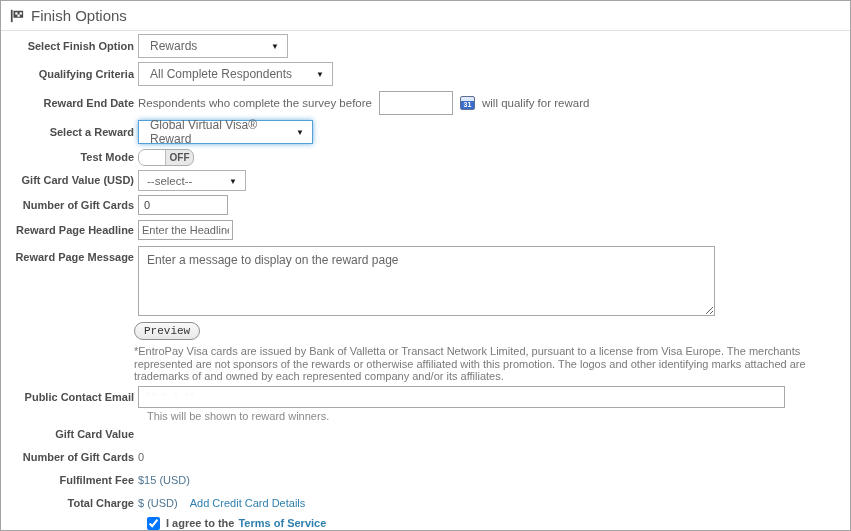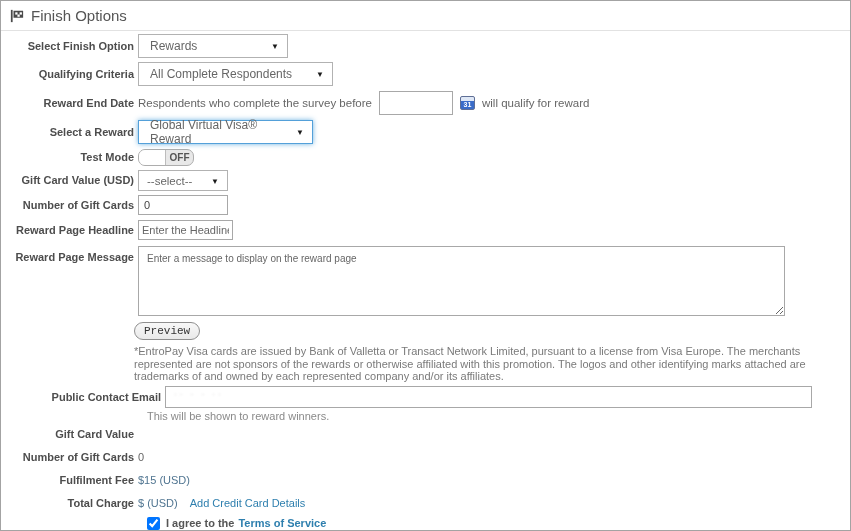--- a/index.html
+++ b/index.html
@@ -8,33 +8,33 @@
   .header-title { font-size:15px; color:#555; margin-left:7px; }
   .form { padding-top:3px; }
   .row { display:flex; align-items:center; margin-bottom:4px; }
   .row.top { align-items:flex-start; }
   .row.top .label { padding-top:5px; }
   .label { width:133px; text-align:right; font-size:11px; font-weight:bold; color:#4d4d4d; flex-shrink:0; margin-right:4px; line-height:13px; }
   .select { border:1px solid #b2b2b2; background:#fff; height:24px; display:flex; align-items:center; padding:0 24px 0 11px; position:relative; font-size:12px; color:#666; box-sizing:border-box; cursor:pointer; }
   .select .arrow { position:absolute; right:8px; top:50%; transform:translateY(-50%); font-size:8px; color:#1a1a1a; }
   .w150 { width:150px; } .w193 { width:195px; } .w175 { width:175px; }
   .select.focused { border-color:#53a0d9; box-shadow:0 0 5px rgba(85,165,220,.85); }
-  .select.small { height:21px; width:90px; font-size:11.5px; padding-left:8px; padding-right:20px; }
+  .select.small { height:21px; width:108px; font-size:11.5px; padding-left:8px; padding-right:20px; }
   .inline-text { font-size:11.5px; color:#666; }
   .text-input { border:1px solid #a8a8a8; box-sizing:border-box; font-size:12px; color:#444; padding:0 5px; background:#fff; outline:none; }
   .text-input::placeholder, textarea::placeholder { color:#666; opacity:1; }
   .date-input { width:74px; height:24px; margin:0 7px 0 7px; }
   .cal { width:15px; height:14px; border:1px solid #5f6f96; border-radius:2px; box-sizing:border-box; background:linear-gradient(#dfe8f6 0 4px, #3a6cc9 4px 100%); display:flex; align-items:flex-end; justify-content:center; cursor:pointer; margin-right:7px; }
   .cal span { font-size:7px; line-height:8px; color:#fff; font-weight:bold; }
   .toggle { width:56px; height:17px; border:1px solid #adadad; border-radius:7px; display:flex; overflow:hidden; background:#e8e8e8; box-sizing:border-box; cursor:pointer; }
   .toggle .knob { width:26px; background:#fff; border-right:1px solid #bcbcbc; }
   .toggle .off { flex:1; display:flex; align-items:center; justify-content:center; font-size:10px; font-weight:bold; color:#555; }
   .num-input { width:90px; height:20px; font-size:11px; }
   .headline-input { width:95px; height:20px; font-size:11px; padding:0 3px; }
-  .message-textarea { width:647px; height:70px; border:1px solid #a8a8a8; box-sizing:border-box; font-family:"Liberation Sans", sans-serif; font-size:10px; color:#0369a1; padding:6px 8px; resize:both; outline:none; }
+  .message-textarea { width:577px; height:70px; border:1px solid #a8a8a8; box-sizing:border-box; font-family:"Liberation Sans", sans-serif; font-size:12px; color:#0369a1; padding:6px 8px; resize:both; outline:none; }
   .preview-btn { margin:6px 0 0 133px; font-family:Liberation Mono, monospace; font-size:11px; color:#333; background:linear-gradient(#f8f8f8,#e9e9e9); border:1px solid #8f8f8f; border-radius:9px; padding:2px 9px; cursor:pointer; }
   .disclaimer { margin:5px 5px 0 133px; font-size:11px; color:#7a7a7a; line-height:12.5px; }
   .email-wrap { position:relative; }
   .email-input { width:647px; height:22px; font-size:11px; }
   .redacted { position:absolute; left:9px; top:4px; font-size:8px; letter-spacing:3px; color:#c9c6c6; filter:blur(0.8px); pointer-events:none; }
   .helper { margin:2px 0 6px 146px; font-size:11px; color:#8a8a8a; }
   .srow { display:flex; margin-bottom:10px; }
   .srow .sval { font-size:11px; line-height:13px; }
   .val-gray { color:#666; }
   .val-blue { color:#4f7490; }
@@ -128,21 +128,21 @@
       <div class="label">Reward Page Message</div>
       <textarea class="message-textarea" placeholder="Enter a message to display on the reward page" style=""></textarea>
     </div>
 
     <div>
       <button class="preview-btn">Preview</button>
     </div>
 
     <div class="disclaimer">*EntroPay Visa cards are issued by Bank of Valletta or Transact Network Limited, pursuant to a license from Visa Europe. The merchants represented are not sponsors of the rewards or otherwise affiliated with this promotion. The logos and other identifying marks attached are trademarks of and owned by each represented company and/or its affiliates.</div>
 
-    <div class="row top" style="margin:3px 0 0 0;padding-left:27px;">
+    <div class="row top" style="margin:3px 0 0 0;">
       <div class="label">Public Contact Email</div>
       <div class="email-wrap">
         <input class="text-input email-input" type="text" value="" style="">
         <span class="redacted">·· ·  · ··</span>
       </div>
     </div>
     <div class="helper">This will be shown to reward winners.</div>
 
     <div class="srow">
       <div class="label">Gift Card Value</div>

